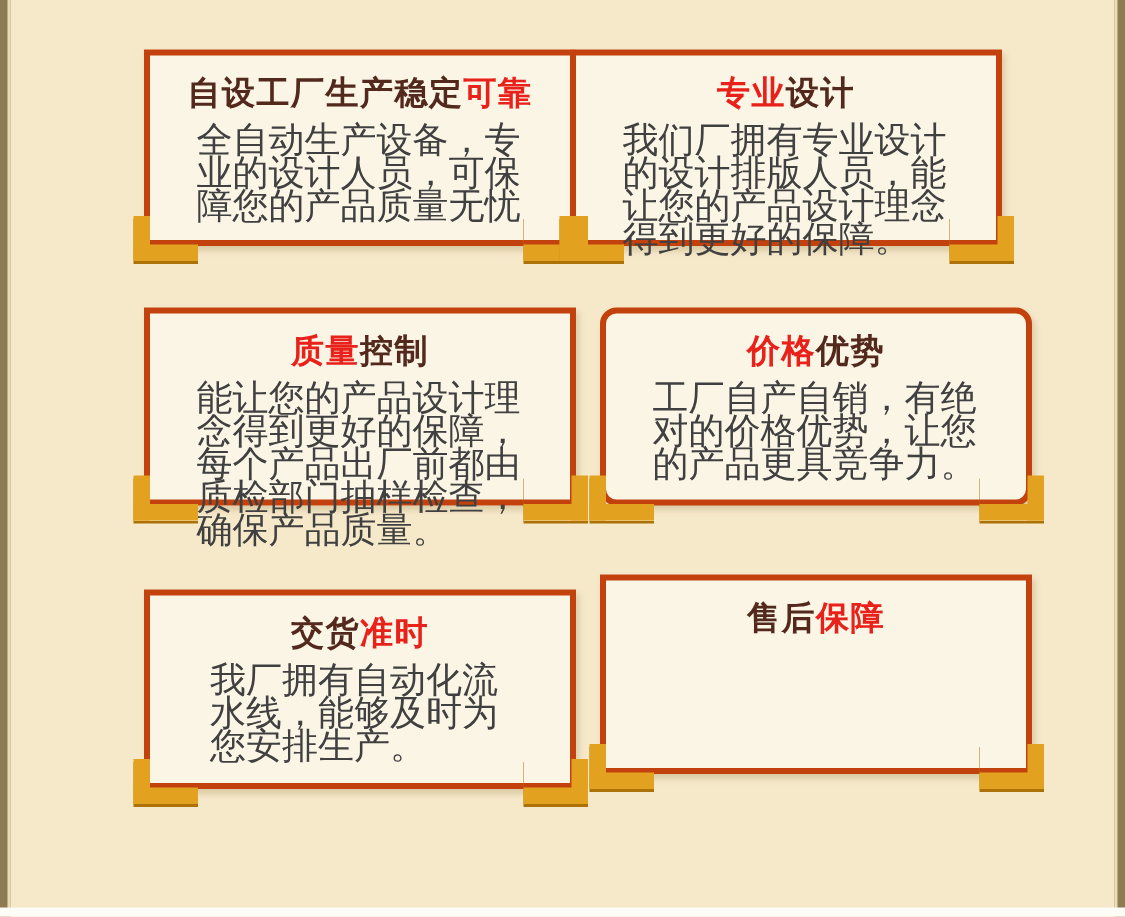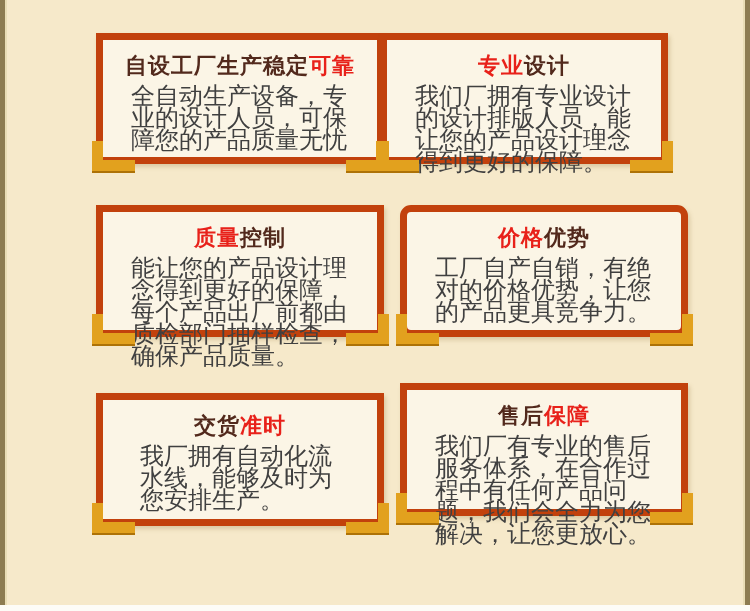--- a/index.html
+++ b/index.html
@@ -19,21 +19,21 @@
   .edge-strip.right { right: 0; border-left: 2px solid #e9ddb6; }
   .bottom-strip {
     position: absolute; left: 0; right: 0; bottom: 0; height: 6px;
     background: var(--bottomstrip, #fdfcf7);
     z-index: 6;
   }
   .card {
     position: absolute;
     width: 288px;
     background: var(--cardbg, #fbf5e6);
-    border: 7px solid #c2410c;
+    border: 4px solid #c2410c;
     box-shadow: 2px 3px 4px rgba(150,125,70,.28);
     box-sizing: border-box;
   }
   .card-title {
     margin: 13px 6px 6px;
     text-align: center;
     font-size: 22px; line-height: 26px;
     font-weight: bold; letter-spacing: 1px;
     white-space: nowrap;
   }
@@ -98,18 +98,17 @@
     <div class="bracket br"></div>
   </div>
       <div class="card" style="left: 96px; top: 393px; height: 133px;">
     <div class="card-title"><span class="dark">交货</span><span class="red">准时</span></div>
     <div class="card-body center">我厂拥有自动化流水线，能够及时为您安排生产。</div>
     <div class="bracket bl"></div>
     <div class="bracket br"></div>
   </div>
       <div class="card" style="left: 400px; top: 383px; height: 133px;">
     <div class="card-title"><span class="dark">售后</span><span class="red">保障</span></div>
-    <div class="card-body">我们厂有专业的售后服务体系，在合作过程中有任何产品问题，我们会全力为您解决，让您更放心。</div>
     <div class="bracket bl"></div>
     <div class="bracket br"></div>
   </div>
     </div>
 </div>
 
 </body></html>

